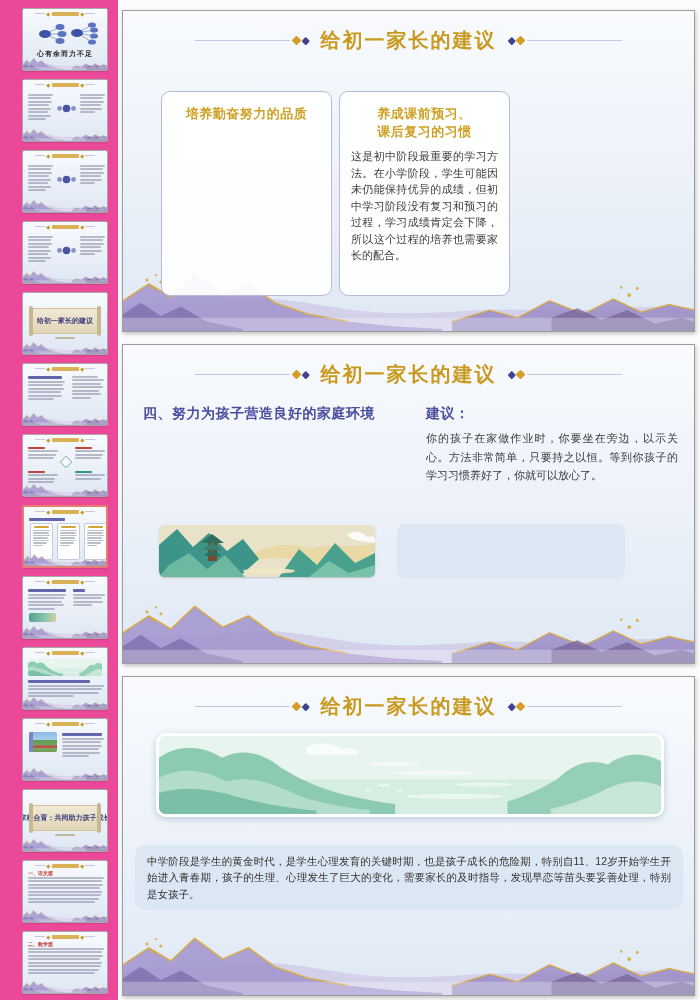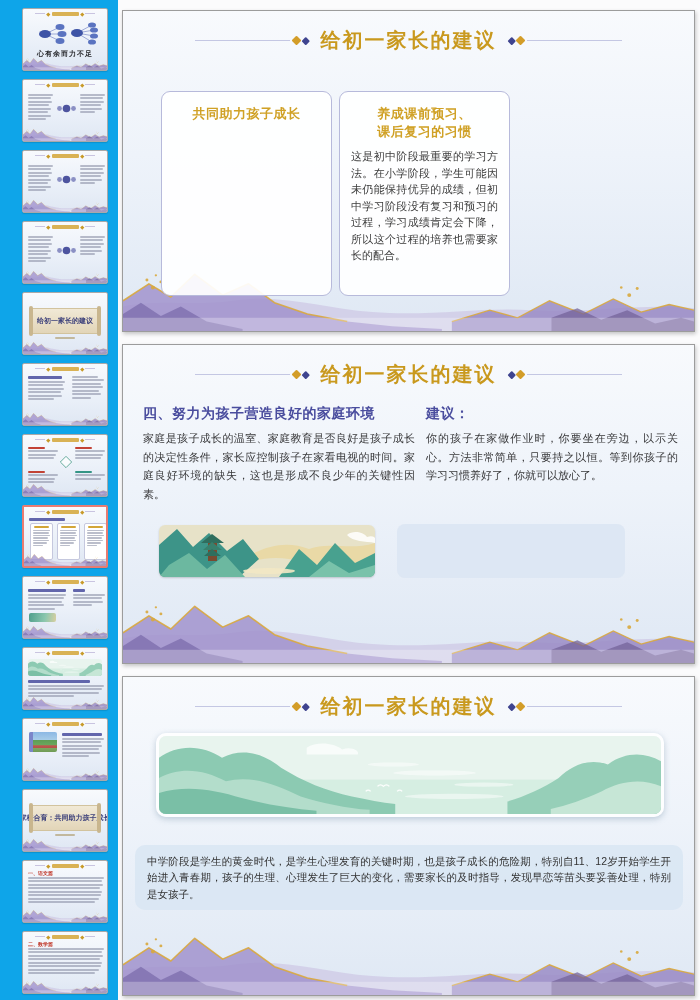--- a/index.html
+++ b/index.html
@@ -8,21 +8,21 @@
     background:#fbfbfc;
     font-family:"Liberation Sans","DejaVu Sans",sans-serif;
   }
   .abs{position:absolute;}
 
   
   .sidebar{
     position:absolute;left:0;top:0;width:118px;height:1000px;
     padding:8px 0 0 22px;box-sizing:border-box;
     display:flex;flex-direction:column;gap:8px;overflow:hidden;
-    background:#0ea5e9;
+    background:#ec4899;
   }
   .thumb{
     position:relative;flex:none;width:86px;height:63px;box-sizing:border-box;
     border:1px solid #a9a9a9;border-radius:2px;overflow:hidden;
     background:linear-gradient(180deg,#f8fafd 0%,#e9eff8 60%,#dfe7f3 100%);
     box-shadow:0 1px 1px rgba(0,0,0,.12);
   }
   .thumb.sel{border:2px solid #e87c72;}
   .t-m{position:absolute;left:0;bottom:0;width:100%;height:14px;opacity:.95;pointer-events:none;}
   .t-head{position:absolute;top:3px;left:0;width:100%;display:flex;justify-content:center;align-items:center;gap:2px;}
@@ -744,21 +744,21 @@
       <i class="h-line"></i>
       <i class="h-dm gold"></i>
       <i class="h-dm navy"></i>
       <h1 class="s-title">给初一家长的建议</h1>
       <i class="h-dm navy"></i>
       <i class="h-dm gold"></i>
       <i class="h-line"></i>
     </header>
     <div class="cards">
       <article class="card">
-        <h3 class="card-title">共同助力孩子成长</h3>
+        <h3 class="card-title">培养勤奋努力的品质</h3>
       </article>
       <article class="card">
         <h3 class="card-title">养成课前预习、
 课后复习的习惯</h3>
         <p class="card-body">这是初中阶段最重要的学习方法。在小学阶段，学生可能因未仍能保持优异的成绩，但初中学习阶段没有复习和预习的过程，学习成绩肯定会下降，所以这个过程的培养也需要家长的配合。</p>
       </article>
     </div>
     <div class="mounts"><svg viewBox="0 0 573 72" preserveAspectRatio="none" width="100%" height="100%">
           <path d="M0,72 V46 C40,38 70,46 110,40 C160,32 200,48 250,52 C310,57 360,46 410,50 C460,54 520,42 573,48 V72 Z" fill="#cdc6e4" opacity="0.7"></path>
           <path d="M0,72 V40 L26,22 L48,36 L72,12 L100,34 L126,22 L152,42 L185,54 L225,62 L270,67 L320,70 V72 Z" fill="#a193cd" opacity="0.85"></path>
@@ -784,21 +784,20 @@
     <header class="s-head">
       <i class="h-line"></i>
       <i class="h-dm gold"></i>
       <i class="h-dm navy"></i>
       <h1 class="s-title">给初一家长的建议</h1>
       <i class="h-dm navy"></i>
       <i class="h-dm gold"></i>
       <i class="h-line"></i>
     </header>
     <h2 class="s-sub2 lft">四、努力为孩子营造良好的家庭环境</h2>
-    <p class="s2-body">家庭是孩子成长的温室、家庭教育是否良好是孩子成长的决定性条件，家长应控制孩子在家看电视的时间。家庭良好环境的缺失，这也是形成不良少年的关键性因素。</p>
     <h2 class="s-sub2 rgt">建议：</h2>
     <p class="s2-sbody">你的孩子在家做作业时，你要坐在旁边，以示关心。方法非常简单，只要持之以恒。等到你孩子的学习习惯养好了，你就可以放心了。</p>
     <div class="landscape-img" id="tealimg"><svg viewBox="0 0 216 52" preserveAspectRatio="none" width="100%" height="100%">
           <rect width="216" height="52" fill="#e7e2c8"></rect>
           <path d="M60,52 C80,40 100,30 130,34 C160,38 170,46 216,40 V18 C190,26 170,16 150,24 C120,12 90,26 60,52 Z" fill="#e9d9a6"></path>
           <path d="M0,52 V20 L18,4 L34,22 L50,8 L68,26 L84,14 L100,34 L80,52 Z" fill="#3d9488"></path>
           <path d="M0,52 L10,40 L30,28 L48,44 L66,30 L86,52 Z" fill="#6cb8a0"></path>
           <path d="M120,52 L140,24 L158,40 L176,18 L196,38 L216,28 V52 Z" fill="#48a18f"></path>
           <path d="M150,52 L170,36 L190,48 L216,40 V52 Z" fill="#79c2aa"></path>
           <rect x="49" y="14" width="9" height="22" fill="#7a4a30"></rect>

